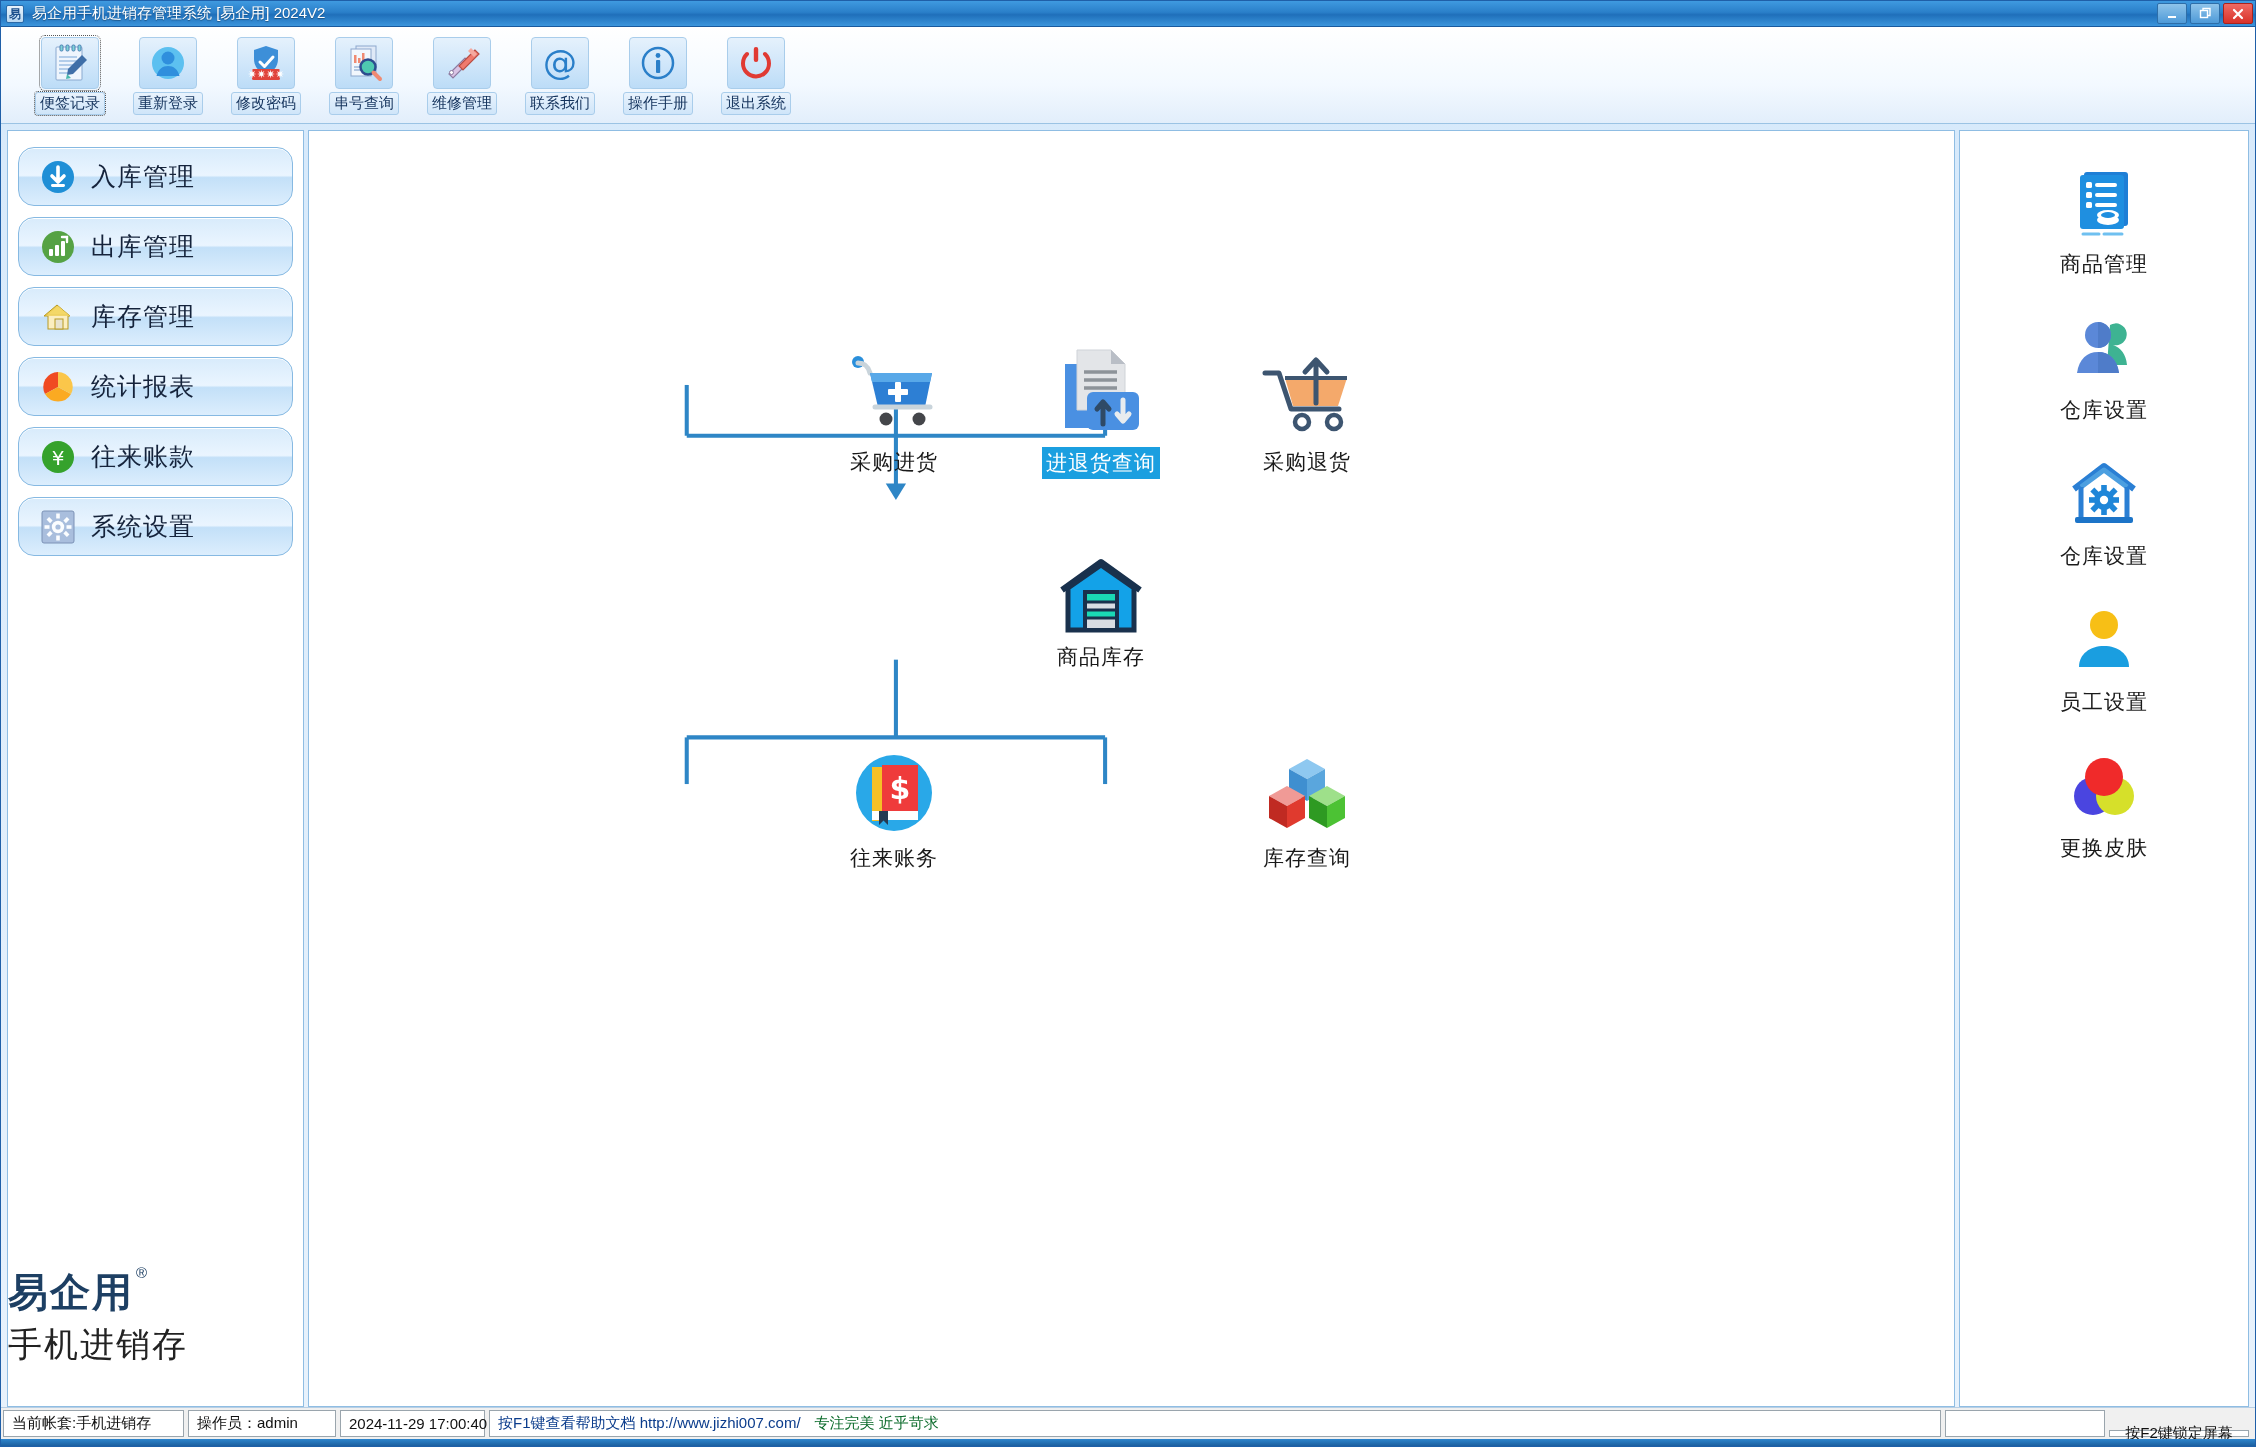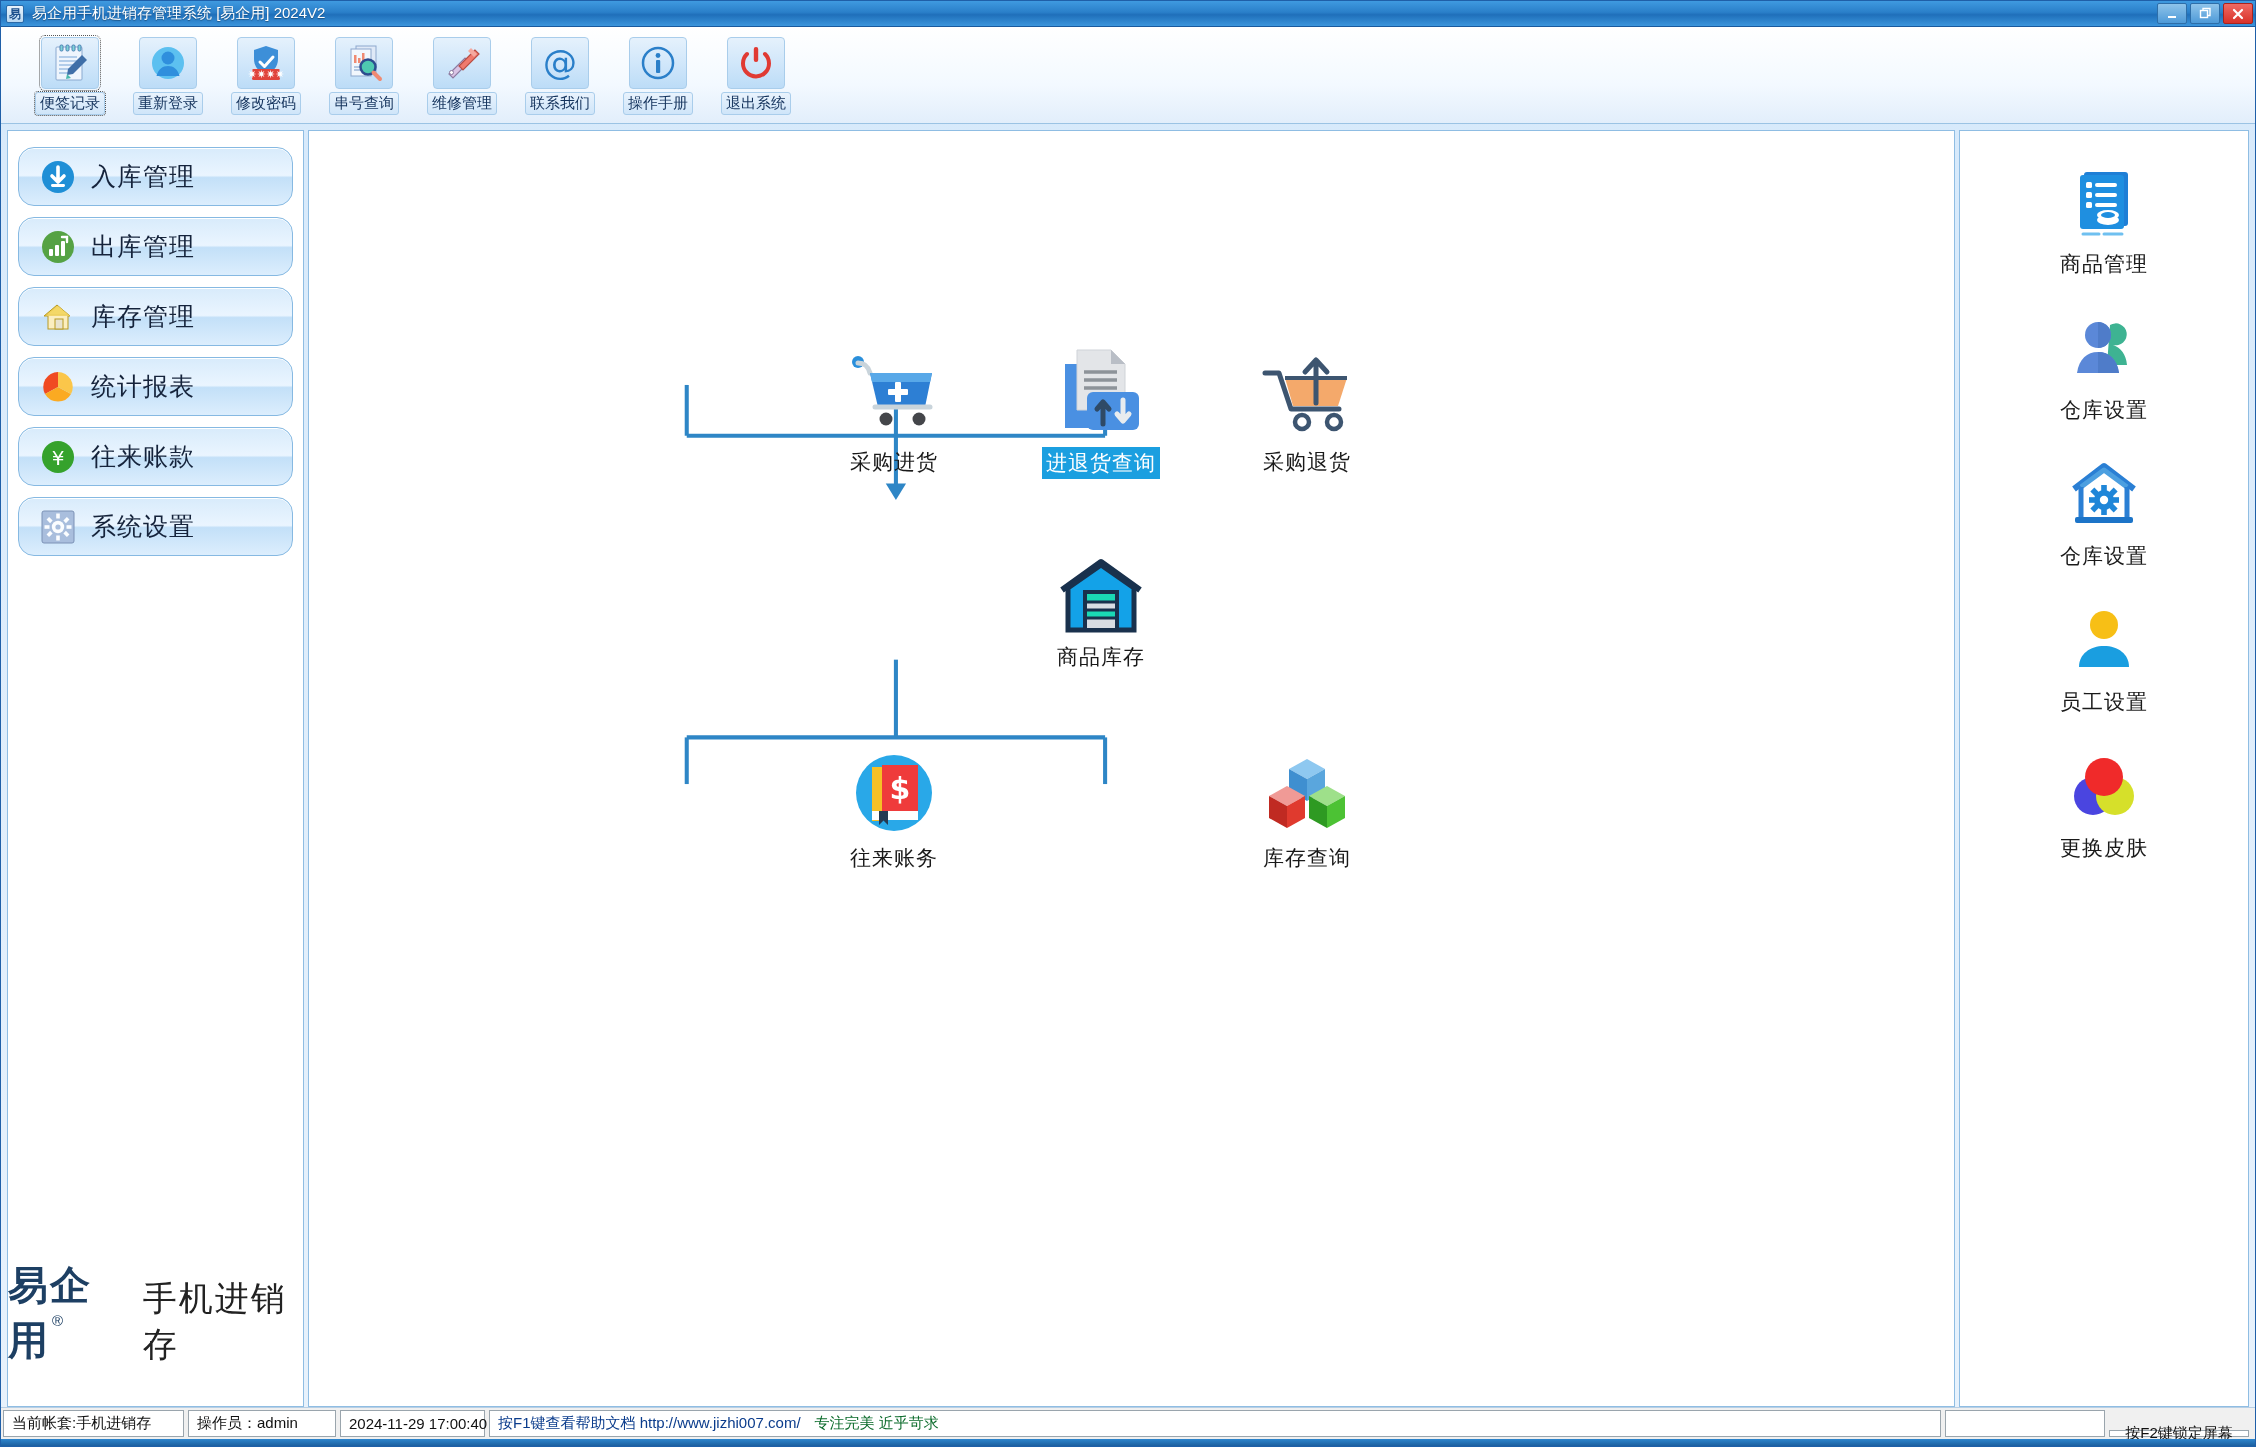--- a/index.html
+++ b/index.html
@@ -90,21 +90,21 @@
     border:1px solid #86b9e2; border-radius:16px;
     background:linear-gradient(180deg,#d8ebfb 0%, #eaf5ff 48%, #c3e0f8 52%, #dceefd 100%);
     display:flex; align-items:center; padding-left:22px; gap:16px;
     box-shadow:inset 0 1px 0 #ffffff;
   }
   .nav-ico { width:34px; height:34px; flex:0 0 34px; display:flex;align-items:center;justify-content:center; }
   .nav-label { font-size:25px; color:#15233b; letter-spacing:1px; white-space:nowrap; }
 
   .brand {
     position:absolute; left:0; right:0; bottom:38px;
-    display:flex; flex-direction:row; align-items:flex-end; gap:11px;
+    display:flex; flex-direction:column; align-items:flex-start; gap:2px;
   }
   .brand-1 { font-size:40px; font-weight:bold; color:#1d3f63; letter-spacing:2px; position:relative; }
   .brand-1 sup { font-size:15px; font-weight:normal; position:relative; top:-14px; left:2px; }
   .brand-2 { font-size:34px; color:#222; letter-spacing:2px;font-family:Liberation Serif, serif; }
 
   
   .center {
     flex:1; margin:0 4px; background:#ffffff;
     border:1px solid #8fbde3; position:relative; min-width:0;
   }

